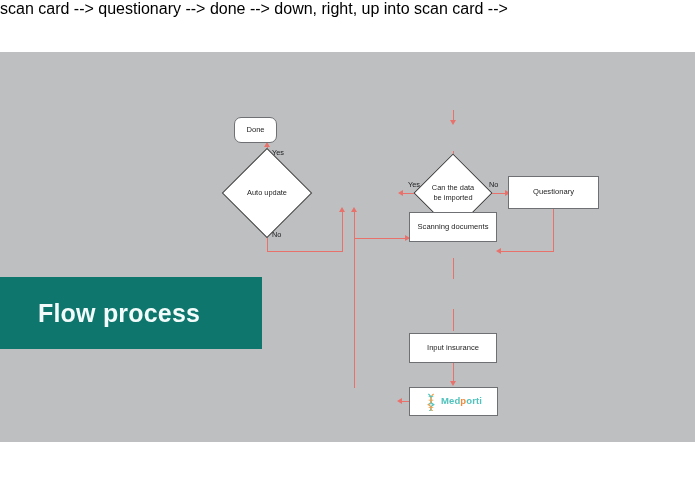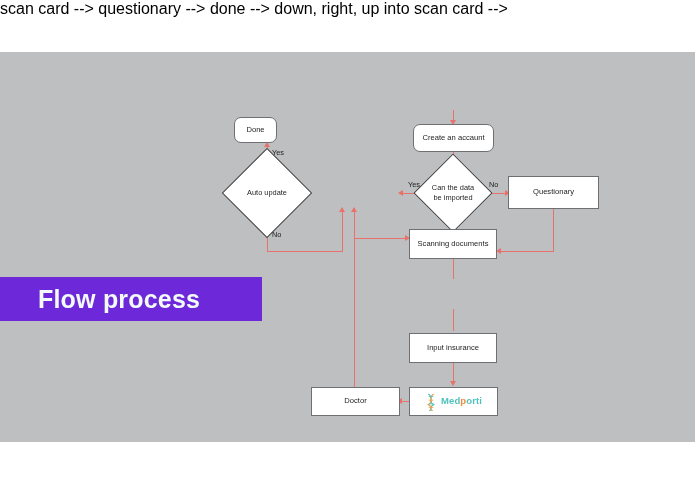--- a/index.html
+++ b/index.html
@@ -12,22 +12,22 @@
   #slide{position:relative;width:695px;height:494px;background:#ffffff;}
 
   
   #canvas{
     position:absolute;left:0;top:52px;width:695px;height:390px;
     background:#bdbfc1;
   }
 
   
   #banner{
-    position:absolute;left:0;top:277px;width:262px;height:44px;
-    background:#6d28d9;
+    position:absolute;left:0;top:277px;width:262px;height:72px;
+    background:#0f766e;
     display:flex;align-items:center;
   }
   #banner .btxt{
     color:#f2fbfa;font-size:25px;font-weight:bold;
     letter-spacing:.2px;margin-left:38px;
     font-family:"Liberation Sans", sans-serif;
   }
 
   
   .node{
@@ -165,23 +165,20 @@
 
   
   <div class="seg h" style="left:354px;top:238px;width:55px;"></div>
   <div class="arw right" style="left:405px;top:234.5px;"></div>
 
   
 
   
 
   
-  <div class="node round" style="left:413px;top:124px;width:81px;height:28px;">
-    <span class="lbl">Create an accaunt</span>
-  </div>
 
   
   <div class="diamond" style="left:425px;top:165px;width:56px;height:56px;">
     <div class="dshape"></div>
     <div class="dlbl" style="white-space:pre-line;">Can the data
 be imported</div>
   </div>
 
   
   <div class="node" style="left:508px;top:176px;width:91px;height:33px;">
@@ -195,35 +192,32 @@
     <div class="dshape"></div>
     <div class="dlbl">Auto update</div>
   </div>
 
   
   <div class="node round" style="left:234px;top:117px;width:43px;height:26px;">
     <span class="lbl">Done</span>
   </div>
 
   
-  <div class="node" style="left:409px;top:229px;width:88px;height:30px;">
+  <div class="node" style="left:409px;top:212px;width:88px;height:30px;">
     <span class="lbl">Scanning documents</span>
   </div>
 
   
 
   
   <div class="node" style="left:409px;top:333px;width:88px;height:30px;">
     <span class="lbl">Input insurance</span>
   </div>
 
   
-  <div class="node" style="left:311px;top:387px;width:89px;height:29px;">
-    <span class="lbl">Doctor</span>
-  </div>
 
   
   <div class="node" id="logo-node" style="left:409px;top:387px;width:89px;height:29px;">
     <span style="display:inline-block;width:12px;height:18px;">
       <svg viewBox="0 0 12 20" width="12" height="18" aria-hidden="true">
         <path d="M3 1 C10 5, 2 9, 9 13 C2 16, 9 18, 4 20" stroke="#4fc3bd" stroke-width="1.3" fill="none"></path>
         <path d="M9 1 C2 5, 10 9, 3 13 C10 16, 3 18, 8 20" stroke="#f0a04b" stroke-width="1.3" fill="none"></path>
         <line x1="3.4" y1="4" x2="8.6" y2="4" stroke="#4fc3bd" stroke-width="1"></line>
         <line x1="3.4" y1="8" x2="8.6" y2="8" stroke="#f0a04b" stroke-width="1"></line>
         <line x1="3.4" y1="12" x2="8.6" y2="12" stroke="#4fc3bd" stroke-width="1"></line>

